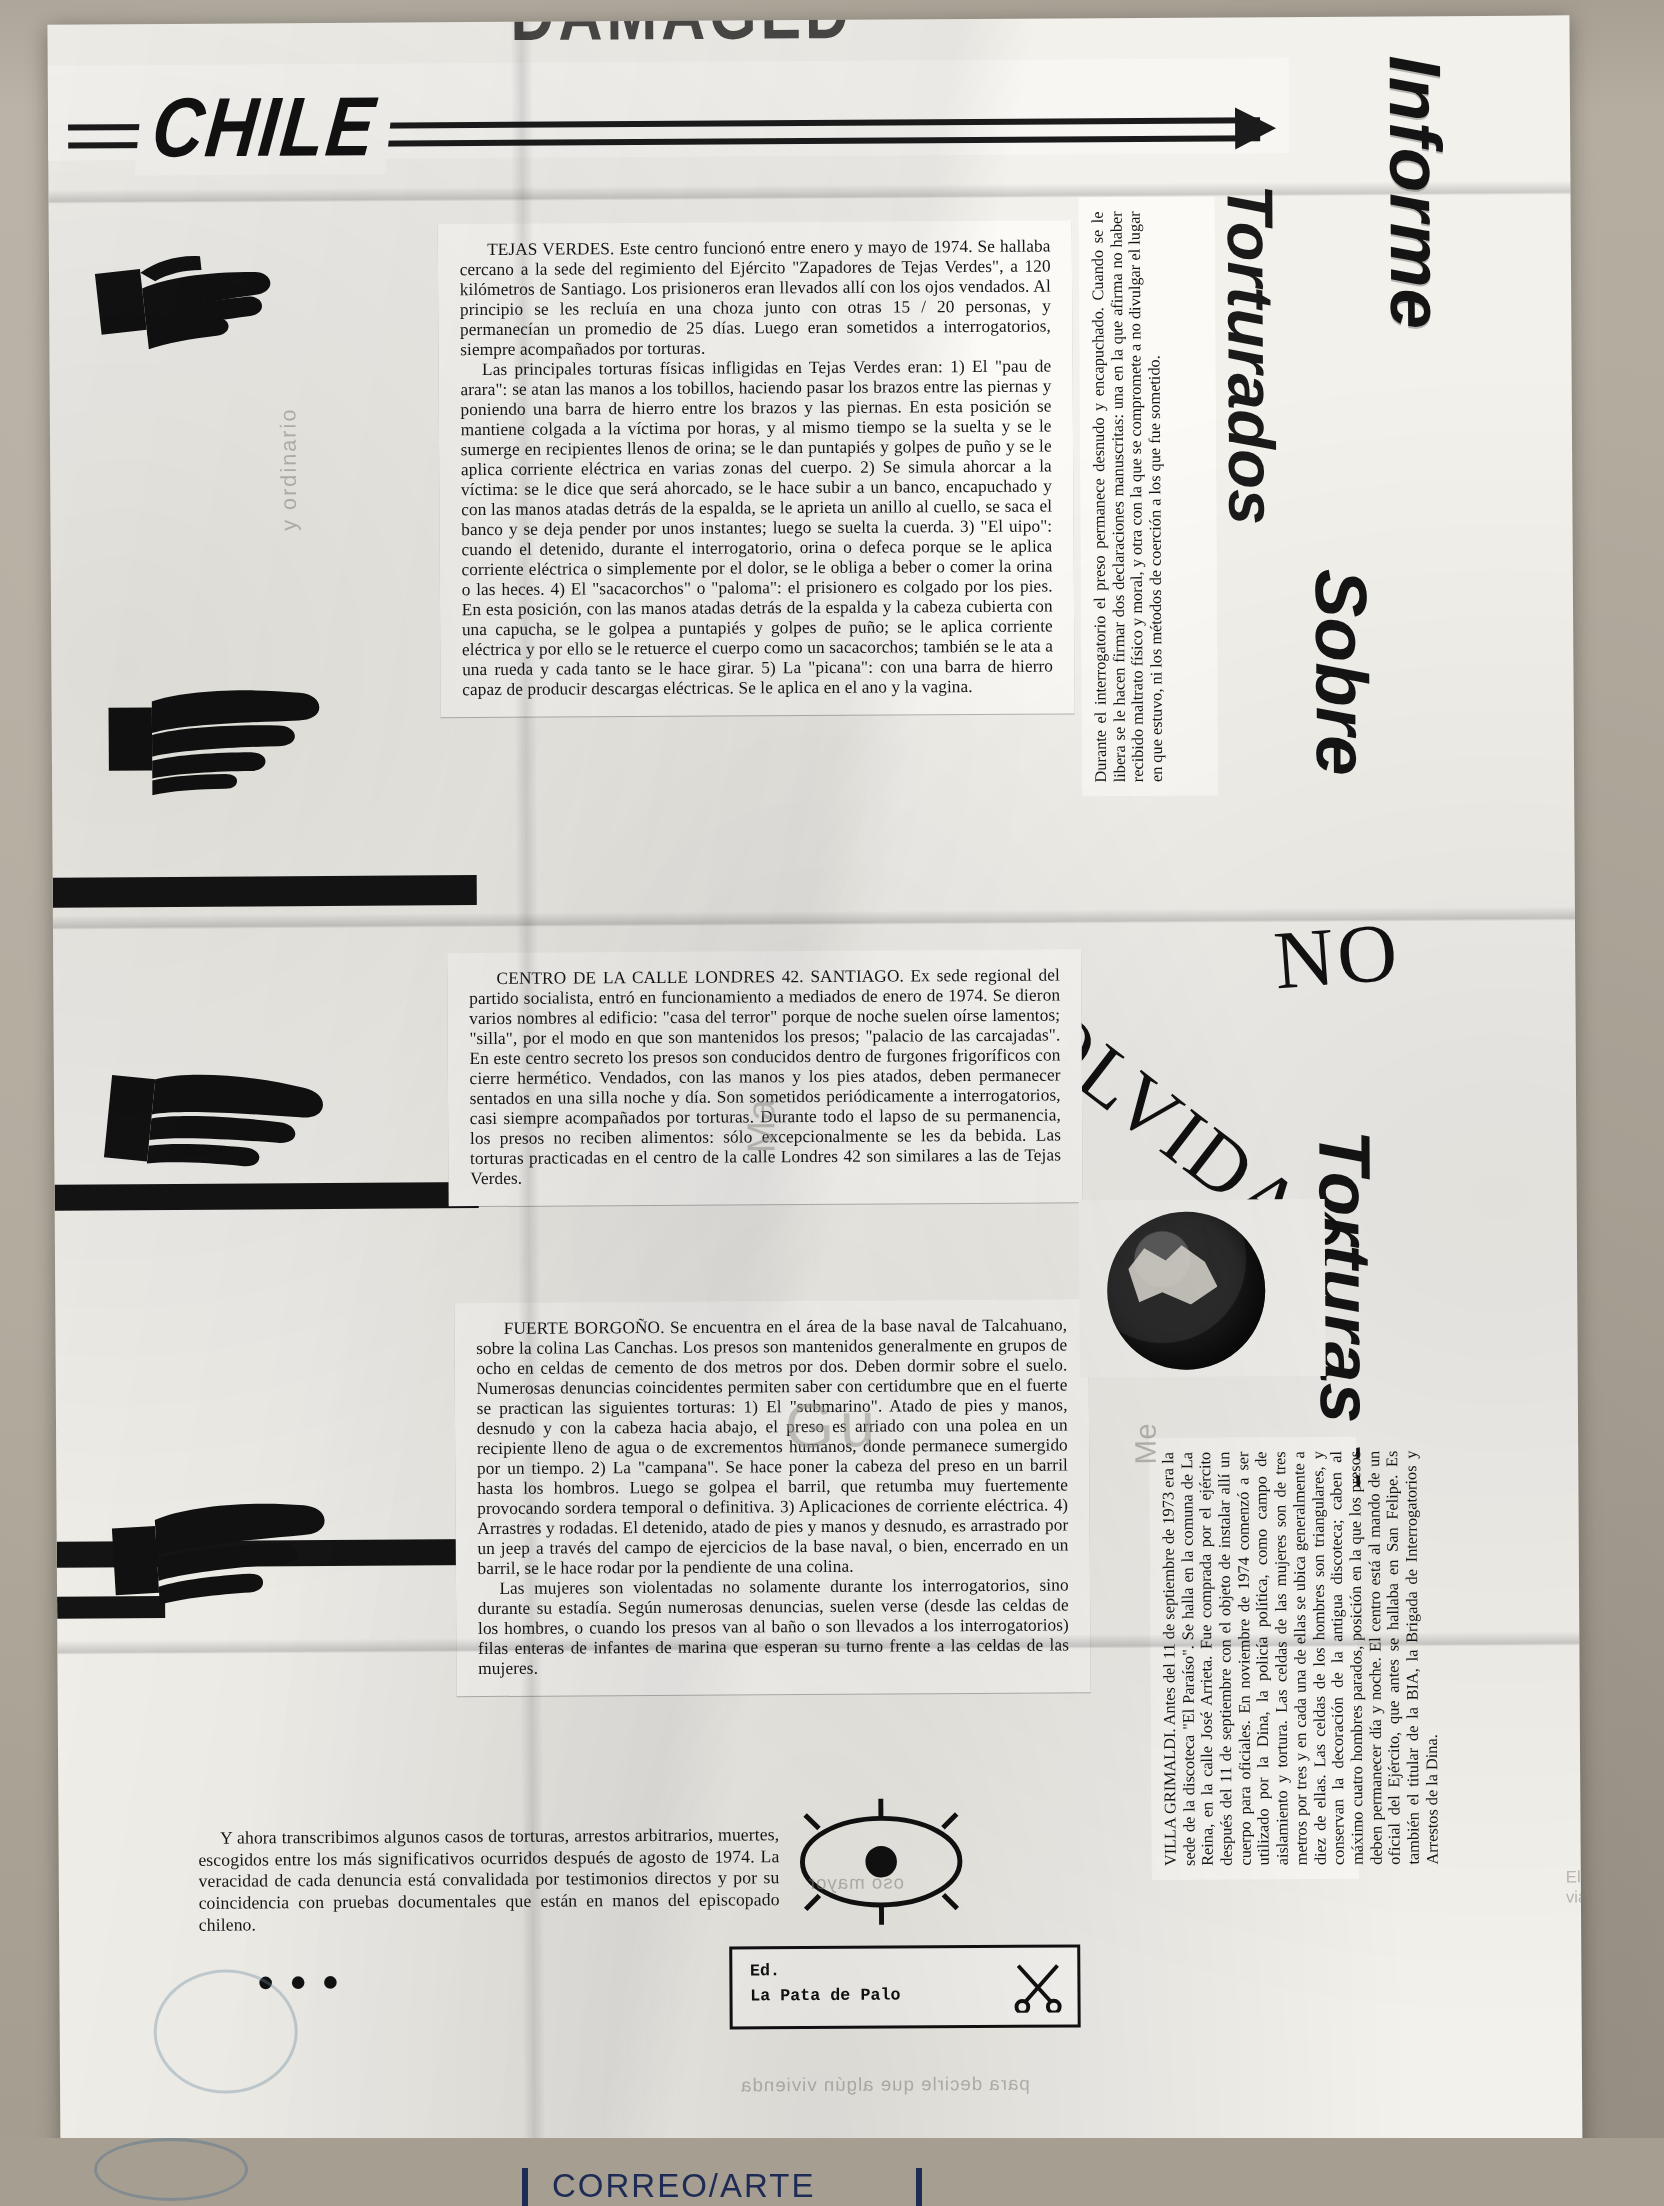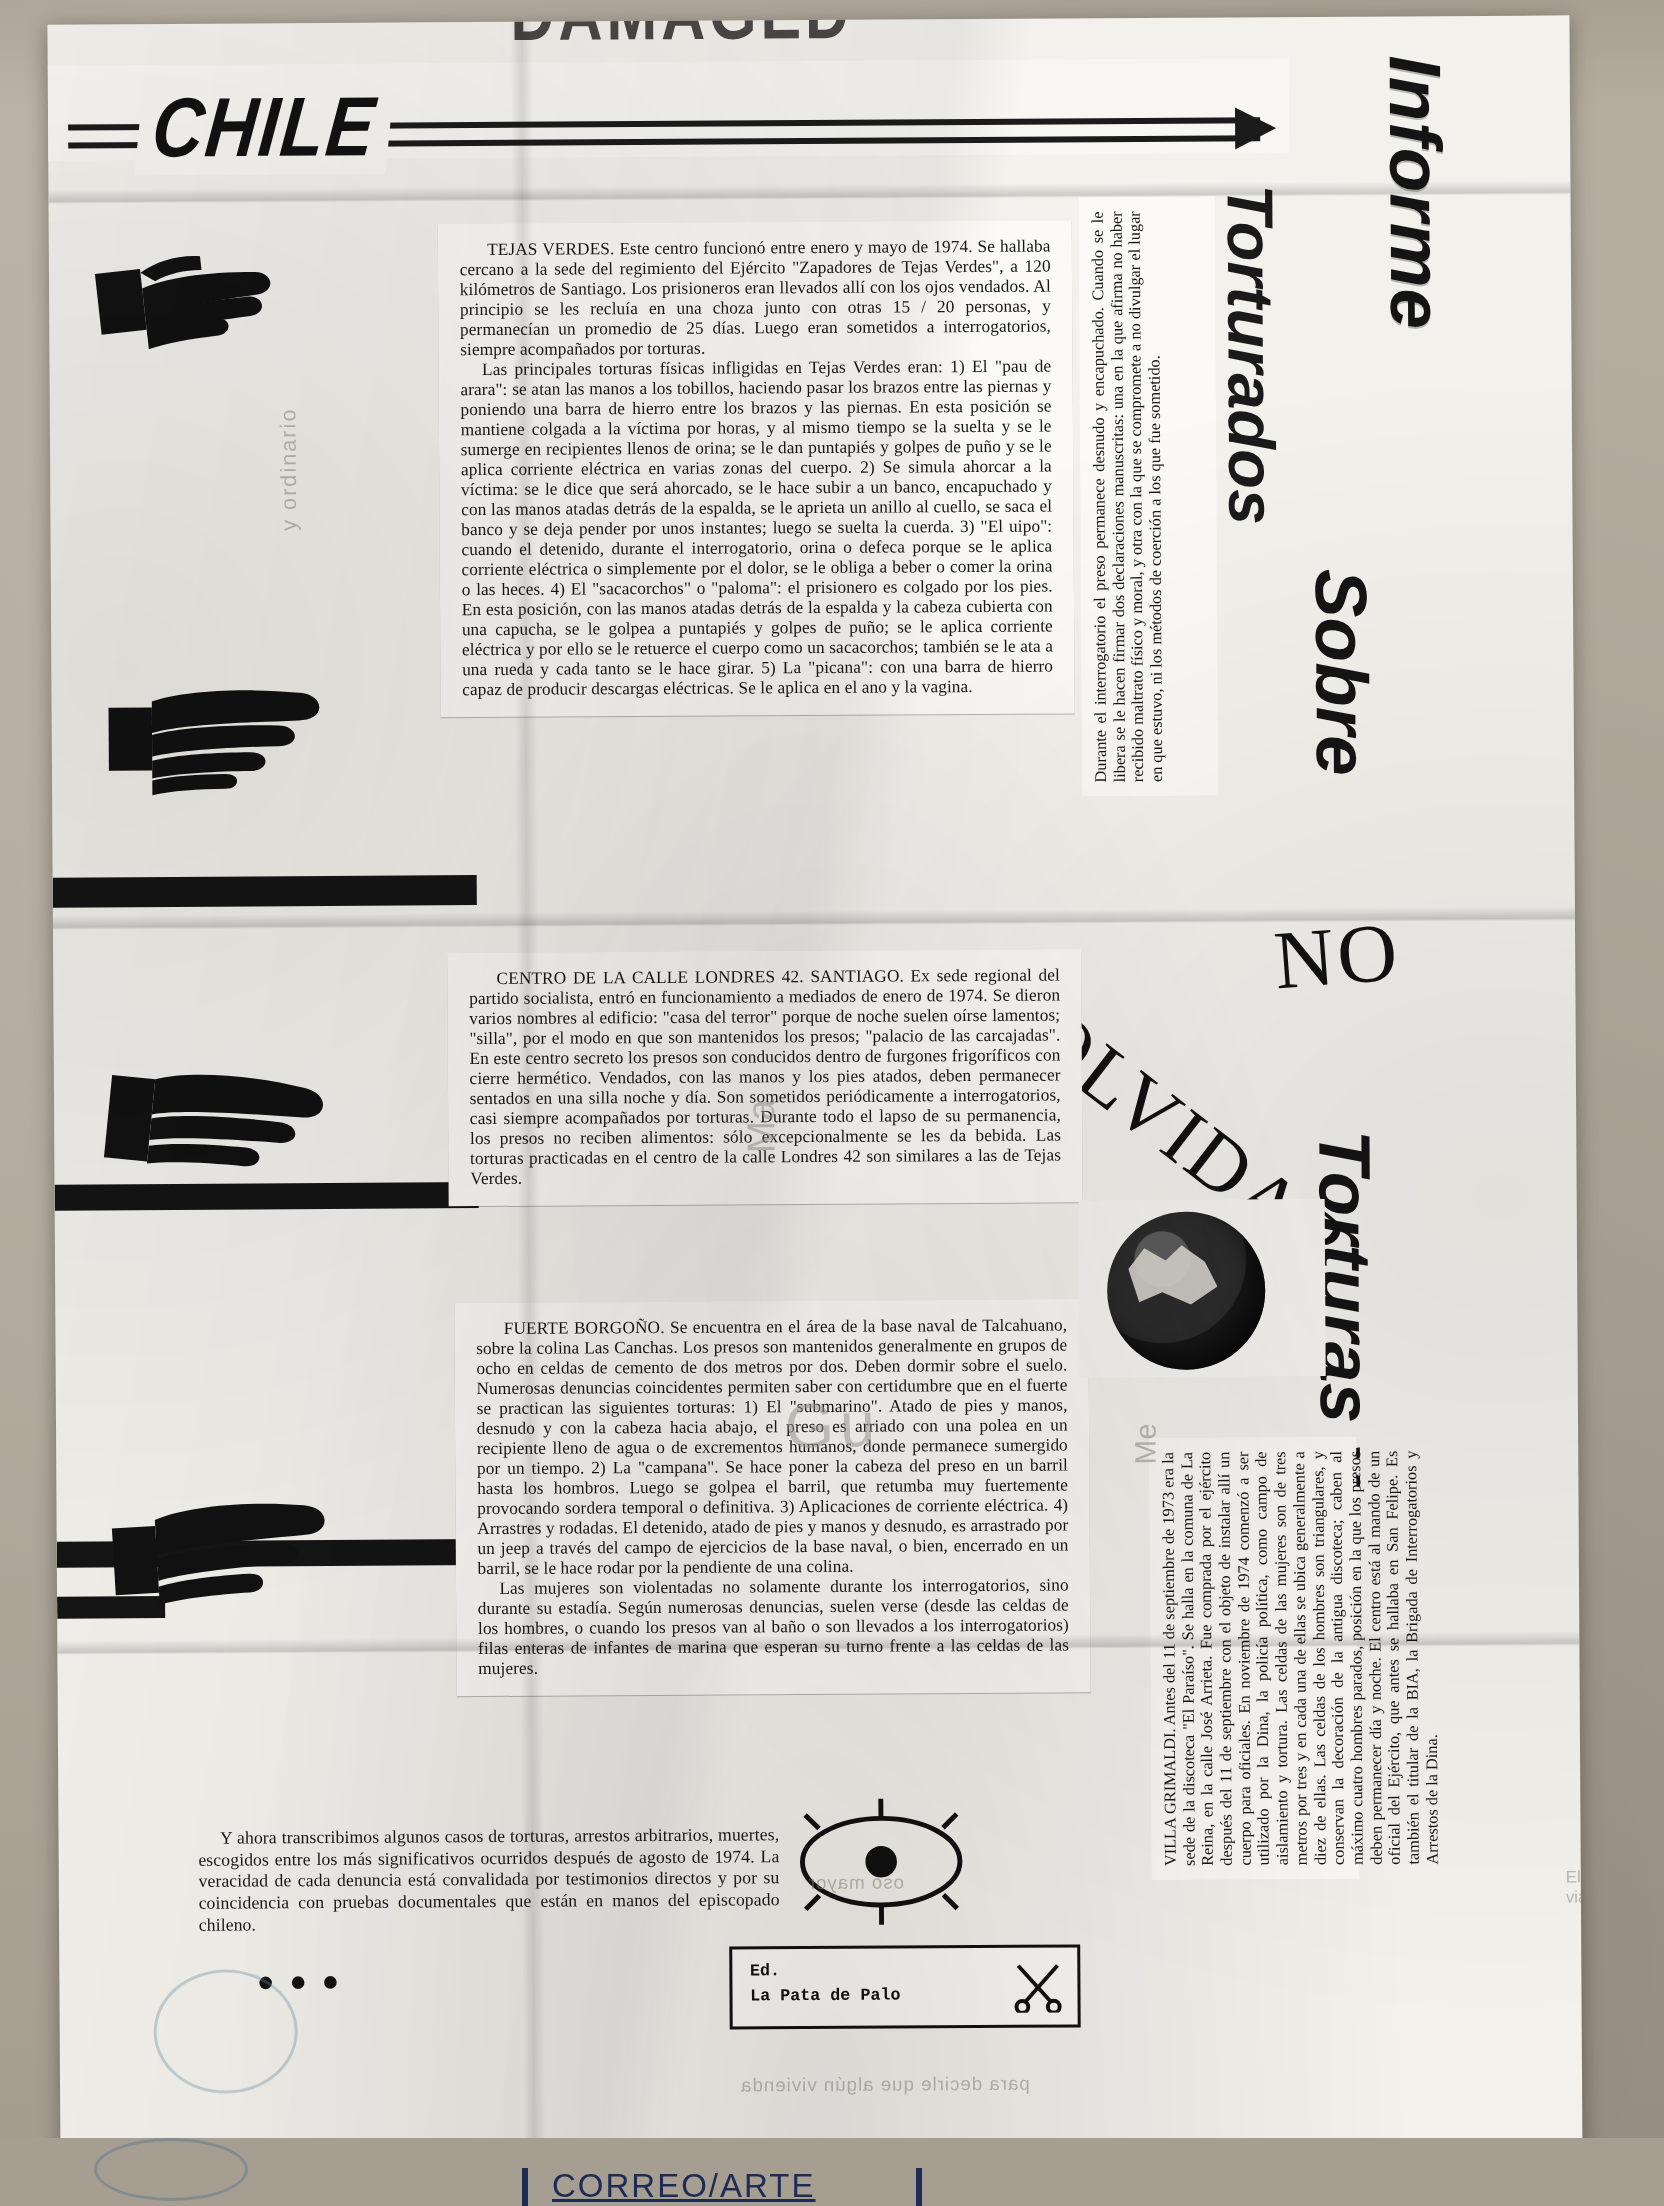--- a/index.html
+++ b/index.html
@@ -261,21 +261,20 @@
 
   
   .bottom-strip{
     position:absolute;left:0;bottom:0;width:100%;height:69px;
     background:#a69e91;
   }
   .correo{
     position:absolute;left:552px;bottom:2px;
     font-family:"Liberation Sans", sans-serif;font-size:33px;color:#1d2b55;
     letter-spacing:2px;
-    text-decoration:underline;
   }
   .correo-bar{
     position:absolute;left:522px;bottom:0;width:5.9px;height:39px;background:#1d2b55;
   }
   .correo-bar2{
     position:absolute;left:916px;bottom:0;width:5.9px;height:39px;background:#1d2b55;
   }
   .stamp-circ{
     position:absolute;left:94px;bottom:5.9px;width:148px;height:57px;
     border:3px solid #5d7a8f;border-radius:50%;opacity:.5;

